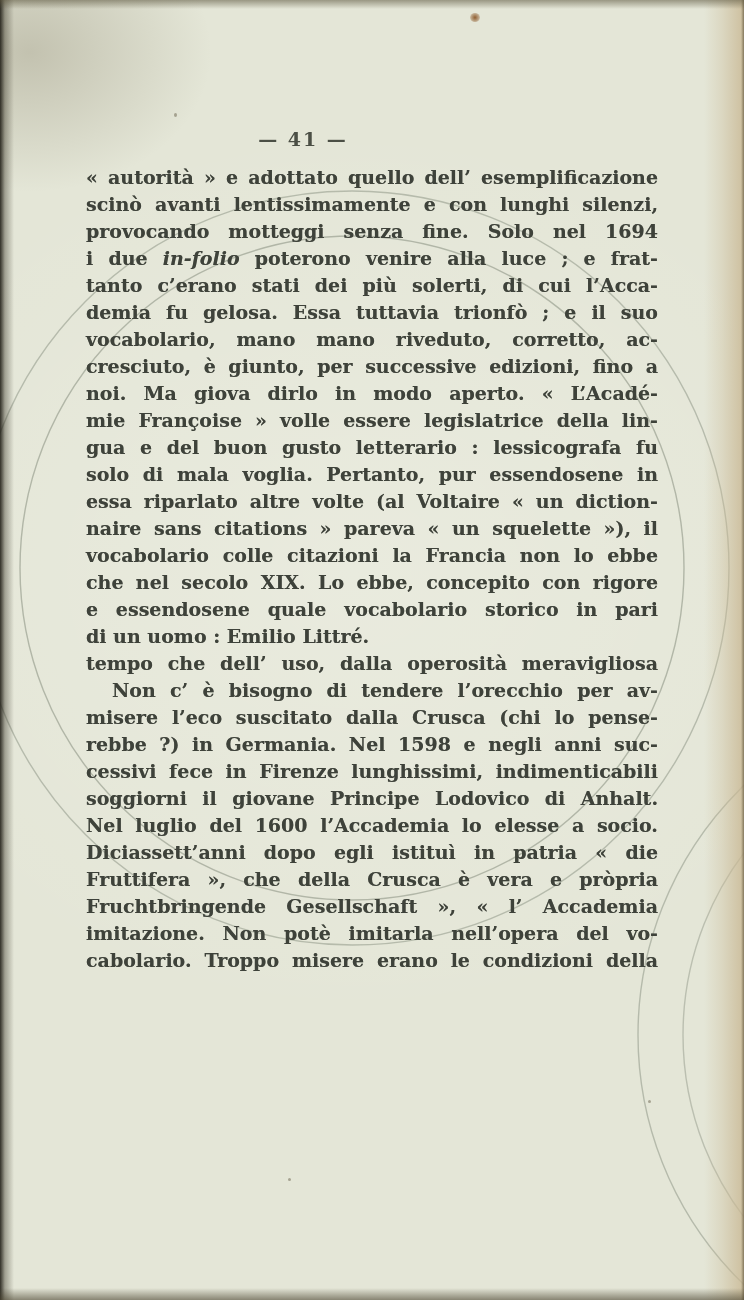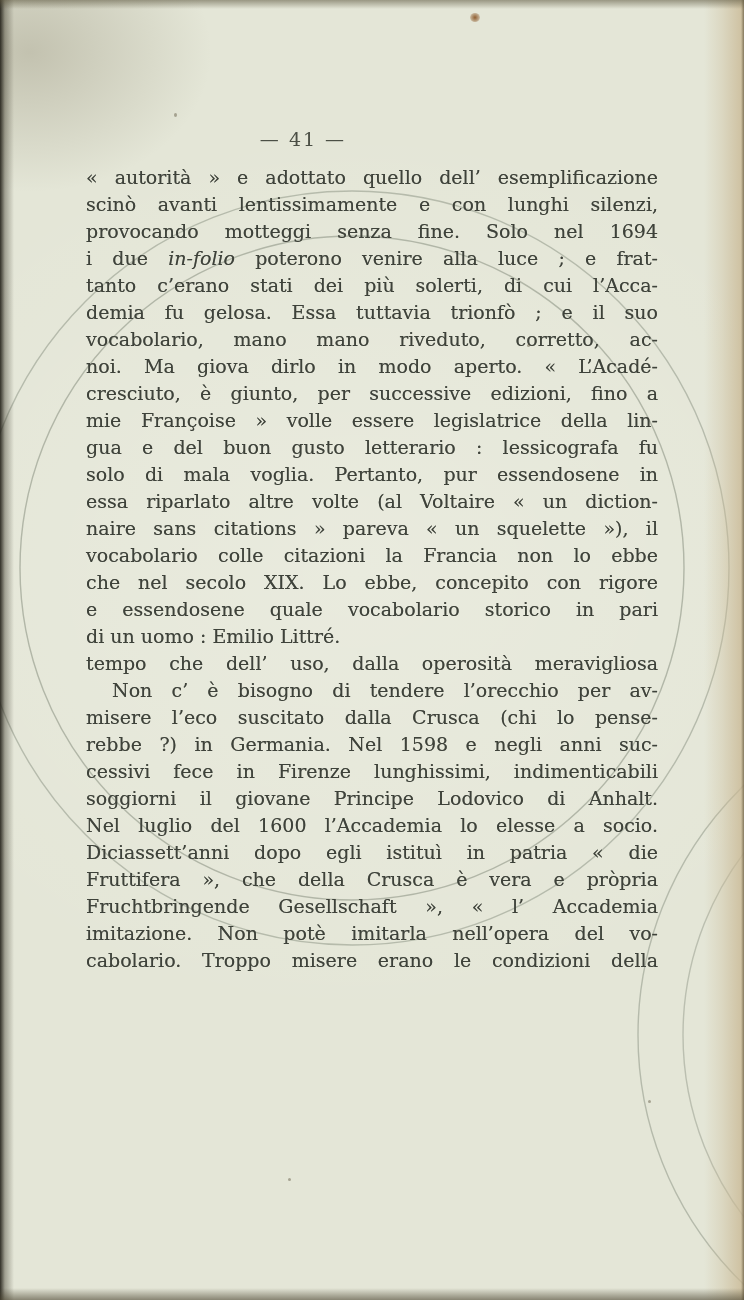--- a/index.html
+++ b/index.html
@@ -10,20 +10,21 @@
   .page {
     position: relative;
     width: 744px; height: 1300px;
     overflow: hidden;
     background:
       radial-gradient(ellipse 260px 200px at 4% 4%, rgba(118,110,84,0.30), rgba(118,110,84,0) 70%),
       radial-gradient(ellipse 900px 760px at 48% 44%, rgba(255,255,250,0.20), rgba(255,255,250,0) 60%),
       radial-gradient(ellipse 120% 115% at 50% 46%, rgba(0,0,0,0) 62%, rgba(122,112,78,0.16) 100%),
       linear-gradient(#e4e6d7, #e4e6d7);
     color: #40443c;
+    font-weight: bold;
   }
   
   .edge-left {
     position: absolute; left: 0; top: 0; bottom: 0; width: 14px;
     background: linear-gradient(to right, rgba(34,32,24,0.92), rgba(56,52,38,0.40) 35%, rgba(56,52,38,0.0) 100%);
   }
   .edge-top {
     position: absolute; left: 0; top: 0; right: 0; height: 9px;
     background: linear-gradient(to bottom, rgba(92,86,62,0.55), rgba(92,86,62,0.0));
   }
@@ -92,22 +93,22 @@
   <div class="folio">— 41 —</div>
 
   <div class="textblock">
       <div class="line"><span>« autorità » e adottato quello dell’ esemplificazione</span></div>
       <div class="line"><span>scinò avanti lentissimamente e con lunghi silenzi,</span></div>
       <div class="line"><span>provocando motteggi senza fine. Solo nel 1694</span></div>
       <div class="line"><span>i due </span><span class="it">in-folio</span><span> poterono venire alla luce ; e frat-</span></div>
       <div class="line"><span>tanto c’erano stati dei più solerti, di cui l’Acca-</span></div>
       <div class="line"><span>demia fu gelosa. Essa tuttavia trionfò ; e il suo</span></div>
       <div class="line"><span>vocabolario, mano mano riveduto, corretto, ac-</span></div>
+      <div class="line"><span>cresciuto, è giunto, per successive edizioni, fino a</span></div>
       <div class="line"><span>noi. Ma giova dirlo in modo aperto. « L’Acadé-</span></div>
-      <div class="line"><span>cresciuto, è giunto, per successive edizioni, fino a</span></div>
       <div class="line"><span>mie Françoise » volle essere legislatrice della lin-</span></div>
       <div class="line"><span>gua e del buon gusto letterario : lessicografa fu</span></div>
       <div class="line"><span>solo di mala voglia. Pertanto, pur essendosene in</span></div>
       <div class="line"><span>essa riparlato altre volte (al Voltaire « un diction-</span></div>
       <div class="line"><span>naire sans citations » pareva « un squelette »), il</span></div>
       <div class="line"><span>vocabolario colle citazioni la Francia non lo ebbe</span></div>
       <div class="line"><span>che nel secolo XIX. Lo ebbe, concepito con rigore</span></div>
       <div class="line"><span>e essendosene quale vocabolario storico in pari</span></div>
       <div class="line para-end"><span>di un uomo : Emilio Littré.</span></div>
       <div class="line"><span>tempo che dell’ uso, dalla operosità meravigliosa</span></div>

